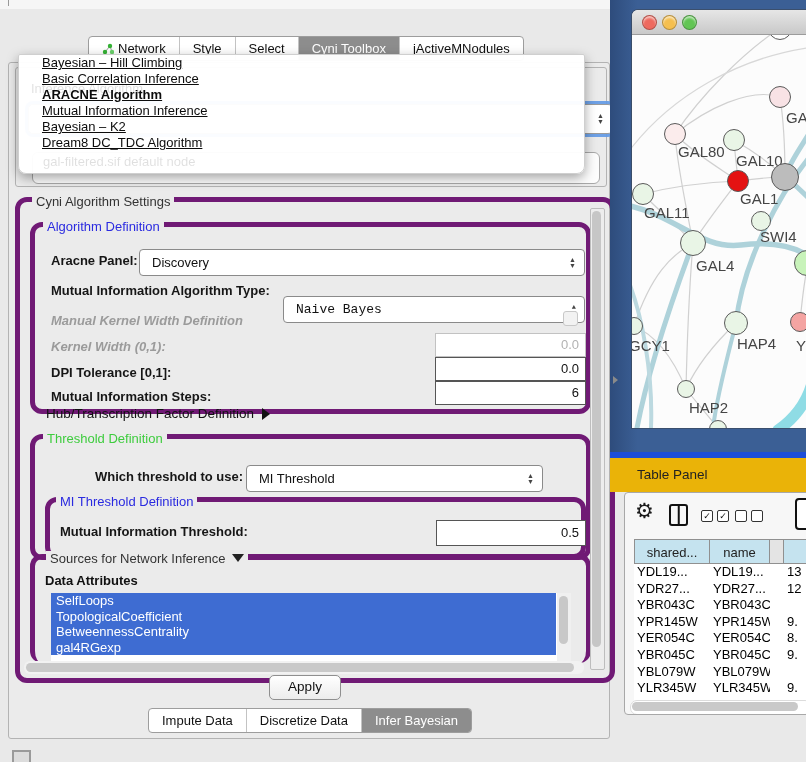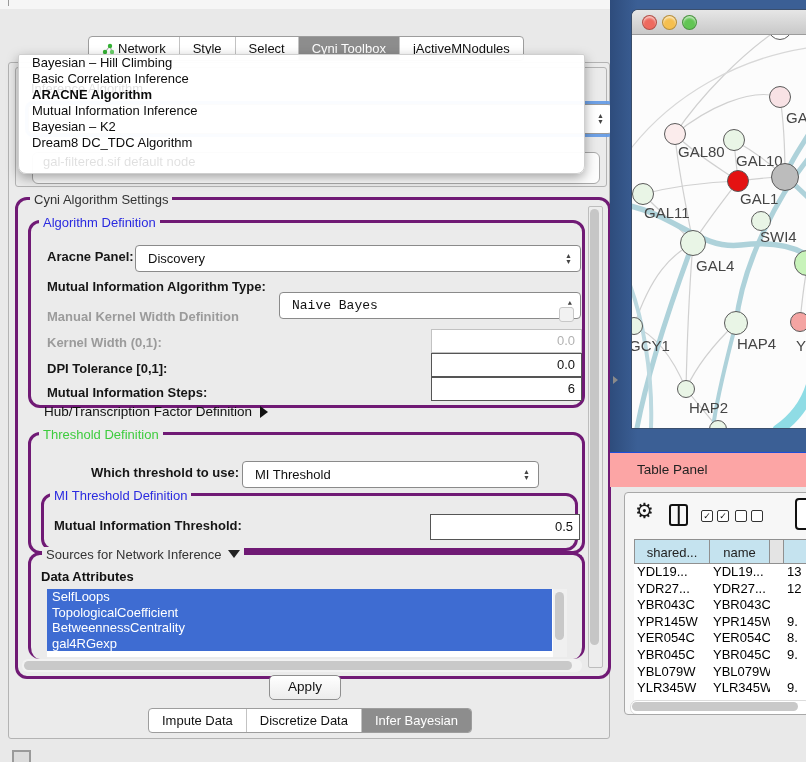--- a/index.html
+++ b/index.html
@@ -31,29 +31,29 @@
   #hidden-combo1{left:12px;top:36px;width:583px;height:28px;background:#fff;border:1px solid #9a9a9a;
     border-radius:5px;box-shadow:0 0 0 3px rgba(96,153,229,0.9);}
   #hidden-combo2{left:16px;top:84px;width:566px;height:30px;background:#fdfdfd;border:1px solid #a8a8a8;border-radius:6px;}
   .stepper{position:absolute;right:8px;top:50%;transform:translateY(-50%);display:flex;flex-direction:column;
     align-items:center;line-height:6px;font-size:7px;color:#444;}
 
   
   #popup{left:18px;top:54px;width:565px;height:118px;background:rgba(255,255,255,0.97);
     border:1px solid #cfcfcf;border-radius:2px 2px 8px 8px;box-shadow:0 4px 12px rgba(0,0,0,0.35);z-index:20;}
   #popup-header{height:21px;line-height:21px;text-align:center;color:#bfbfbf;font-size:13px;}
-  .popup-item{height:16px;line-height:16px;padding-left:13px;font-size:13px;color:#0c0c0c;white-space:nowrap;}
+  .popup-item{height:16px;line-height:16px;padding-left:23px;font-size:13px;color:#0c0c0c;white-space:nowrap;text-decoration:underline;}
   .popup-item.bold{font-weight:bold;}
   .ghost{position:absolute;color:#000;opacity:0.12;font-size:13px;white-space:nowrap;pointer-events:none;}
 
-  .groupbox{position:absolute;border:3px solid #701a75;border-radius:12px;}
+  .groupbox{position:absolute;border:5px solid #701a75;border-radius:12px;}
   .gb-title{position:absolute;top:-8px;background:#ebebeb;padding:0 4px;font-size:13px;white-space:nowrap;}
   .blue{color:#2a2ae0;} .green{color:#3ecc3e;} .dark{color:#333;}
   .lbl{position:absolute;font-weight:bold;font-size:13px;color:#161616;white-space:nowrap;}
-  .lbl.gray{color:#9b9b9b;}
+  .lbl.gray{color:#9b9b9b;font-style:italic;}
   .plain{position:absolute;font-size:13px;color:#111;white-space:nowrap;}
 
   .combo{position:absolute;background:#fff;border:1px solid #8a8a8a;border-radius:4px;}
   .combo .val{position:absolute;left:12px;top:0;line-height:25px;font-size:13px;color:#111;}
   .field{position:absolute;background:#fff;border:1px solid #555;text-align:right;line-height:21px;
     padding-right:6px;font-size:13px;color:#111;}
   .field.disabled{border:1px solid #c2c2c2;color:#b2b2b2;}
   .checkbox{position:absolute;width:13px;height:13px;border:1px solid #c8c8c8;border-radius:3px;background:#f2f2f2;}
   .tri-right{display:inline-block;width:0;height:0;border-left:8px solid #111;
     border-top:6px solid transparent;border-bottom:6px solid transparent;margin-left:8px;vertical-align:-2px;}
@@ -86,21 +86,21 @@
   #net-titlebar{height:24px;background:linear-gradient(#e6e6e6,#c9c9c9);border-bottom:1px solid #9c9c9c;
     border-radius:6px 6px 0 0;position:relative;}
   .light{position:absolute;top:5px;width:13px;height:13px;border-radius:50%;border:1px solid rgba(0,0,0,0.25);
     box-shadow:inset 0 2px 2px rgba(255,255,255,0.6);}
   #net-canvas{position:relative;width:180px;height:393px;overflow:hidden;background:#fcfcfc;}
   #net-canvas svg{position:absolute;left:0;top:0;}
   .node{position:absolute;border-radius:50%;border:1px solid #5a5a5a;box-sizing:border-box;}
   .node-label{position:absolute;font-size:15px;color:#454545;white-space:nowrap;}
 
   
-  #table-bar{left:610px;top:452px;width:196px;height:34px;background:#fca5a5;border-top:1px solid #1d4ed8;}
+  #table-bar{left:610px;top:452px;width:196px;height:34px;background:#eab308;border-top:6px solid #1d4ed8;}
   #table-bar span{position:absolute;left:27px;line-height:34px;font-size:13.5px;color:#222;}
   #table-container{left:624px;top:492px;width:192px;height:221px;background:#f7f7f7;
     border:1px solid #a8a8a8;border-radius:4px;overflow:hidden;}
   #tp-toolbar{position:relative;height:44px;}
   #gear-icon{position:absolute;left:10px;top:6px;font-size:21px;color:#1a1a1a;}
   #columns-icon{position:absolute;left:44px;top:11px;width:15px;height:18px;border:2.5px solid #111;border-radius:3px;}
   #columns-icon div{position:absolute;left:50%;top:0;width:2.5px;height:100%;background:#111;transform:translateX(-50%);}
   .cb-pair{position:absolute;top:17px;display:flex;gap:4px;}
   .cb{width:10px;height:10px;border:1.5px solid #333;border-radius:2px;font-size:9px;line-height:10px;
     text-align:center;color:#111;background:#fff;}

